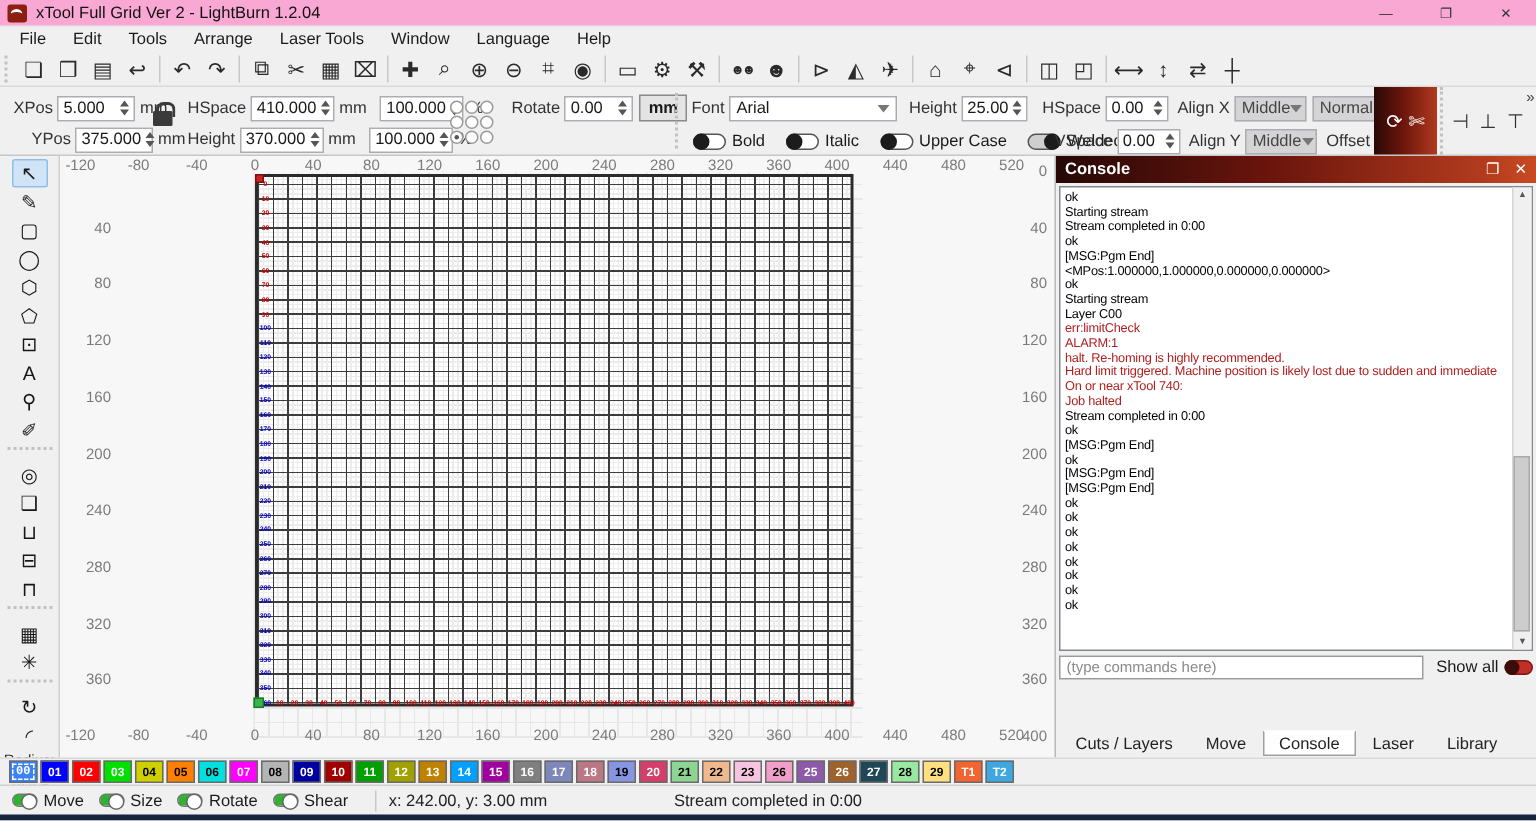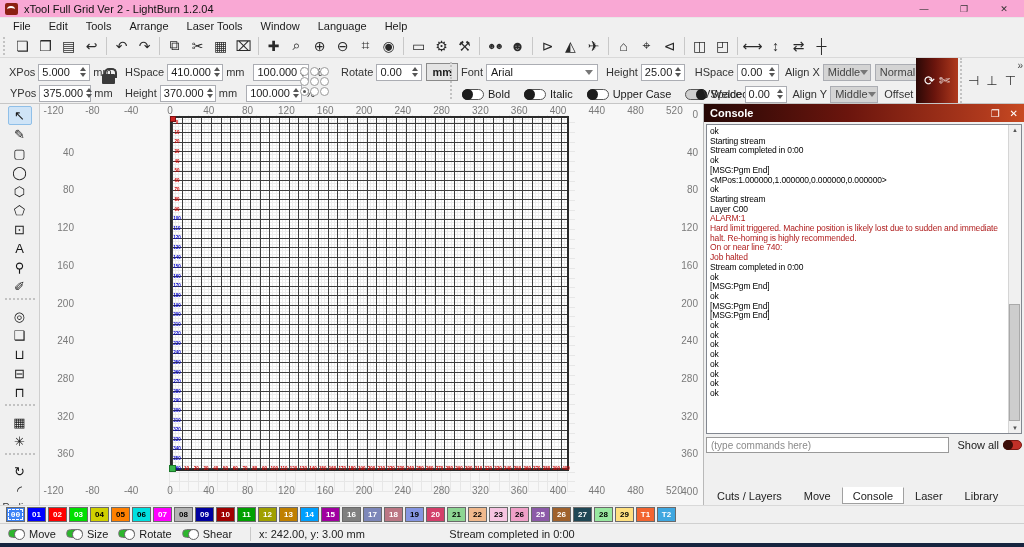--- a/index.html
+++ b/index.html
@@ -286,21 +286,21 @@
     <span class="num" style="width:52px">
         <span>5.000</span>
         <span class="spn">
           <i class="up"></i>
           <i class="dn"></i>
         </span>
       </span>
     <span class="lbl">mm</span>
   </div>
 
-  <div class="row" style="left:7px;top:26px">
+  <div class="row" style="left:18px;top:26px">
     <span class="lbl">YPos</span>
     <span class="num" style="width:52px">
         <span>375.000</span>
         <span class="spn">
           <i class="up"></i>
           <i class="dn"></i>
         </span>
       </span>
     <span class="lbl">mm</span>
   </div>
@@ -708,24 +708,25 @@
 
     <div class="cline">ok</div>
         <div class="cline">Starting stream</div>
         <div class="cline">Stream completed in 0:00</div>
         <div class="cline">ok</div>
         <div class="cline">[MSG:Pgm End]</div>
         <div class="cline">&lt;MPos:1.000000,1.000000,0.000000,0.000000&gt;</div>
         <div class="cline">ok</div>
         <div class="cline">Starting stream</div>
         <div class="cline">Layer C00</div>
+        <div class="cline err">err:limitCheck</div>
         <div class="cline err">ALARM:1</div>
+        <div class="cline err">halt. Re-homing is highly recommended.</div>
         <div class="cline err">Hard limit triggered. Machine position is likely lost due to sudden and immediate</div>
-        <div class="cline err">halt. Re-homing is highly recommended.</div>
-        <div class="cline err">On or near line 740:</div>
+        <div class="cline err">On or near xTool 740:</div>
         <div class="cline err">Job halted</div>
         <div class="cline">Stream completed in 0:00</div>
         <div class="cline">ok</div>
         <div class="cline">[MSG:Pgm End]</div>
         <div class="cline">ok</div>
         <div class="cline">[MSG:Pgm End]</div>
         <div class="cline">[MSG:Pgm End]</div>
         <div class="cline">ok</div>
         <div class="cline">ok</div>
         <div class="cline">ok</div>

